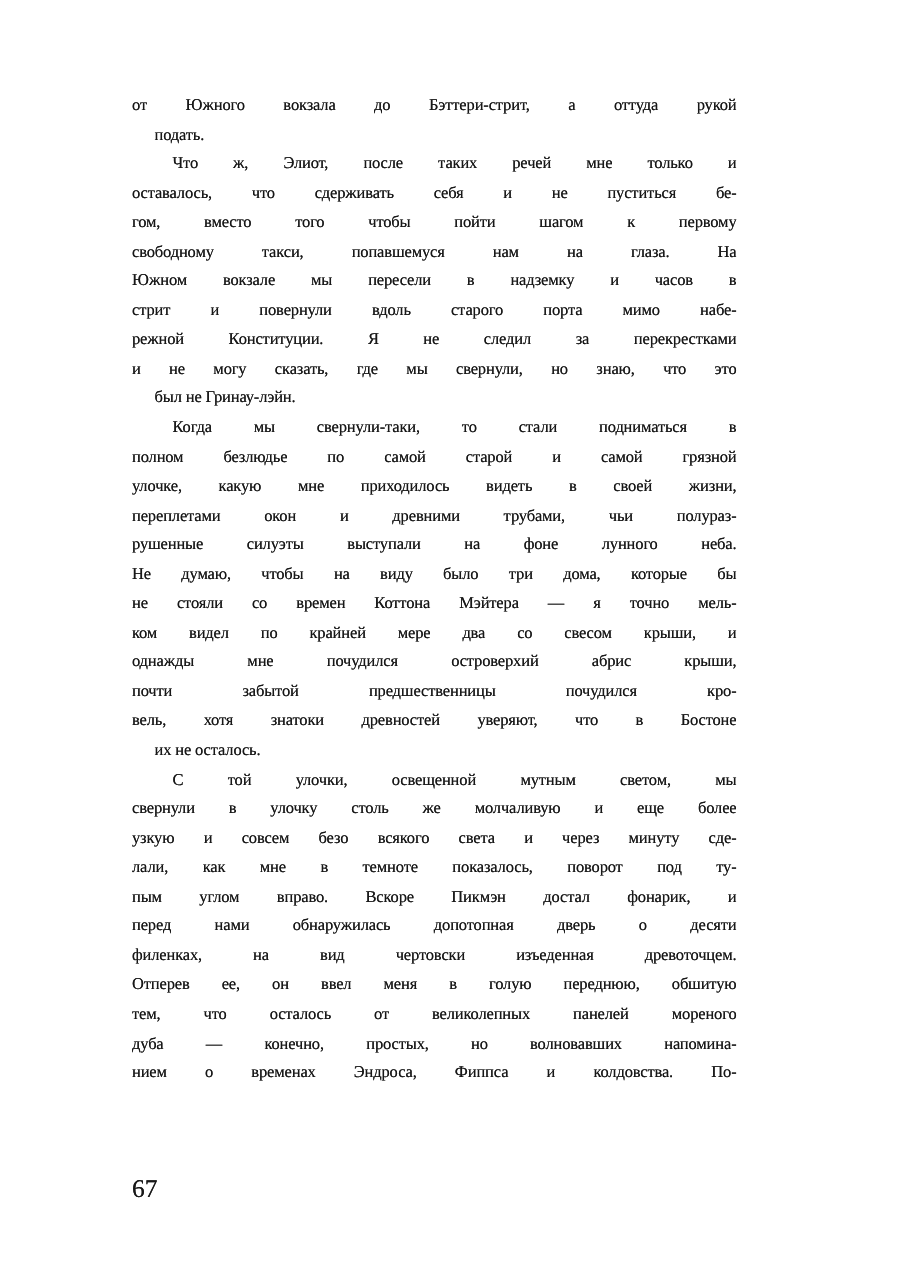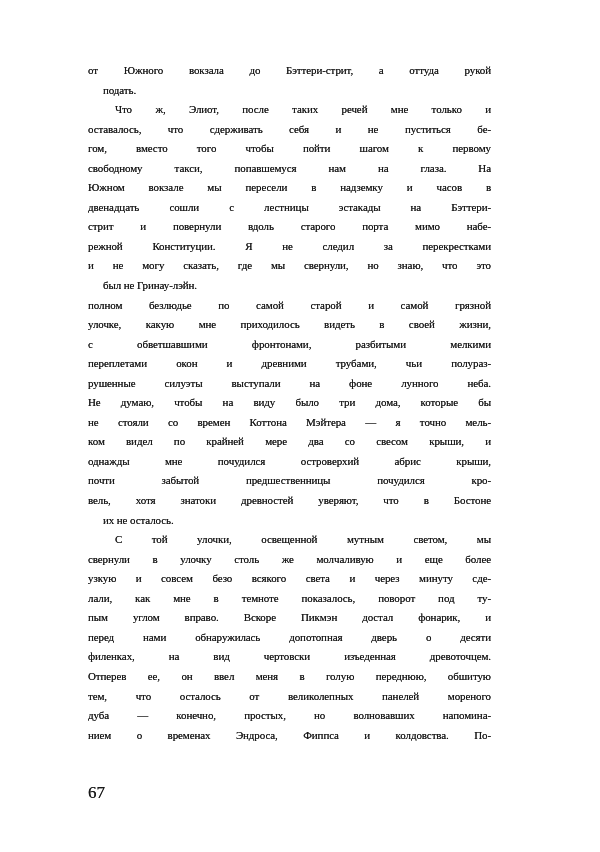--- a/index.html
+++ b/index.html
@@ -61,29 +61,28 @@
 <div class="book-page">
   <div class="text-block" id="text-block">
       <div class="text-line">от Южного вокзала до Бэттери-стрит, а оттуда рукой</div>
       <div class="text-line para-last">подать.</div>
       <div class="paragraph"></div>
       <div class="text-line indent">Что ж, Элиот, после таких речей мне только и</div>
       <div class="text-line">оставалось, что сдерживать себя и не пуститься бе-</div>
       <div class="text-line">гом, вместо того чтобы пойти шагом к первому</div>
       <div class="text-line">свободному такси, попавшемуся нам на глаза. На</div>
       <div class="text-line">Южном вокзале мы пересели в надземку и часов в</div>
-      <div class="text-line">двенадцать сошли с лестницы эстакады на Бэттери-</div>
       <div class="text-line">стрит и повернули вдоль старого порта мимо набе-</div>
       <div class="text-line">режной Конституции. Я не следил за перекрестками</div>
       <div class="text-line">и не могу сказать, где мы свернули, но знаю, что это</div>
       <div class="text-line para-last">был не Гринау-лэйн.</div>
       <div class="paragraph"></div>
+      <div class="text-line indent">Когда мы свернули-таки, то стали подниматься в</div>
       <div class="text-line">полном безлюдье по самой старой и самой грязной</div>
       <div class="text-line">улочке, какую мне приходилось видеть в своей жизни,</div>
-      <div class="text-line">с обветшавшими фронтонами, разбитыми мелкими</div>
       <div class="text-line">переплетами окон и древними трубами, чьи полураз-</div>
       <div class="text-line">рушенные силуэты выступали на фоне лунного неба.</div>
       <div class="text-line">Не думаю, чтобы на виду было три дома, которые бы</div>
       <div class="text-line">не стояли со времен Коттона Мэйтера — я точно мель-</div>
       <div class="text-line">ком видел по крайней мере два со свесом крыши, и</div>
       <div class="text-line">однажды мне почудился островерхий абрис крыши,</div>
       <div class="text-line">почти забытой предшественницы почудился кро-</div>
       <div class="text-line">вель, хотя знатоки древностей уверяют, что в Бостоне</div>
       <div class="text-line para-last">их не осталось.</div>
       <div class="paragraph"></div>

